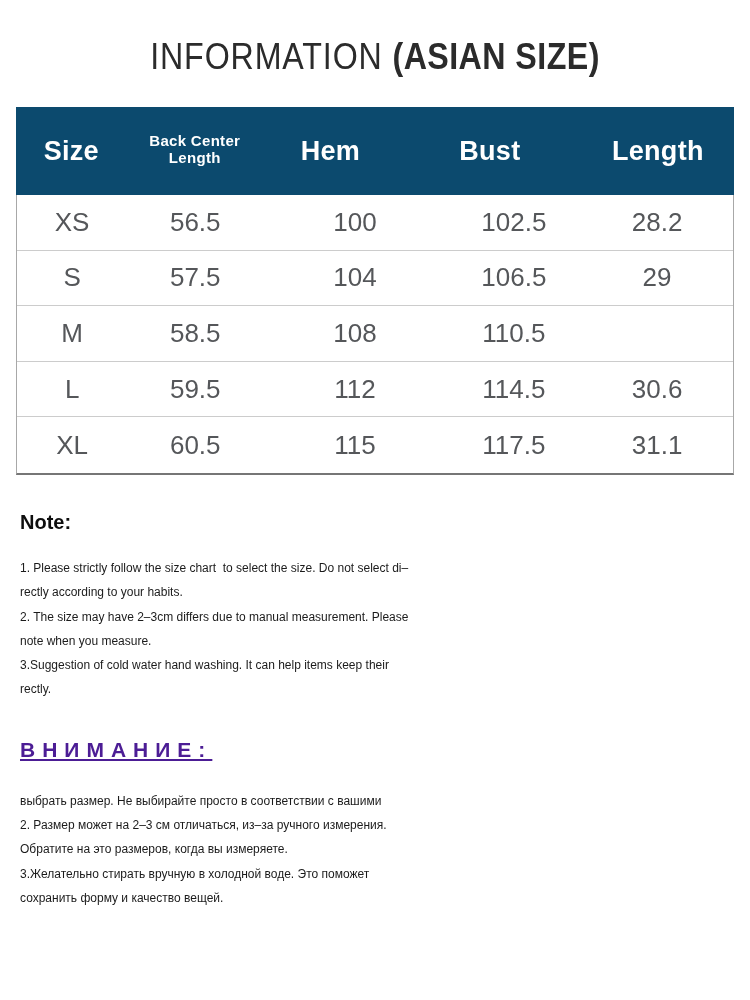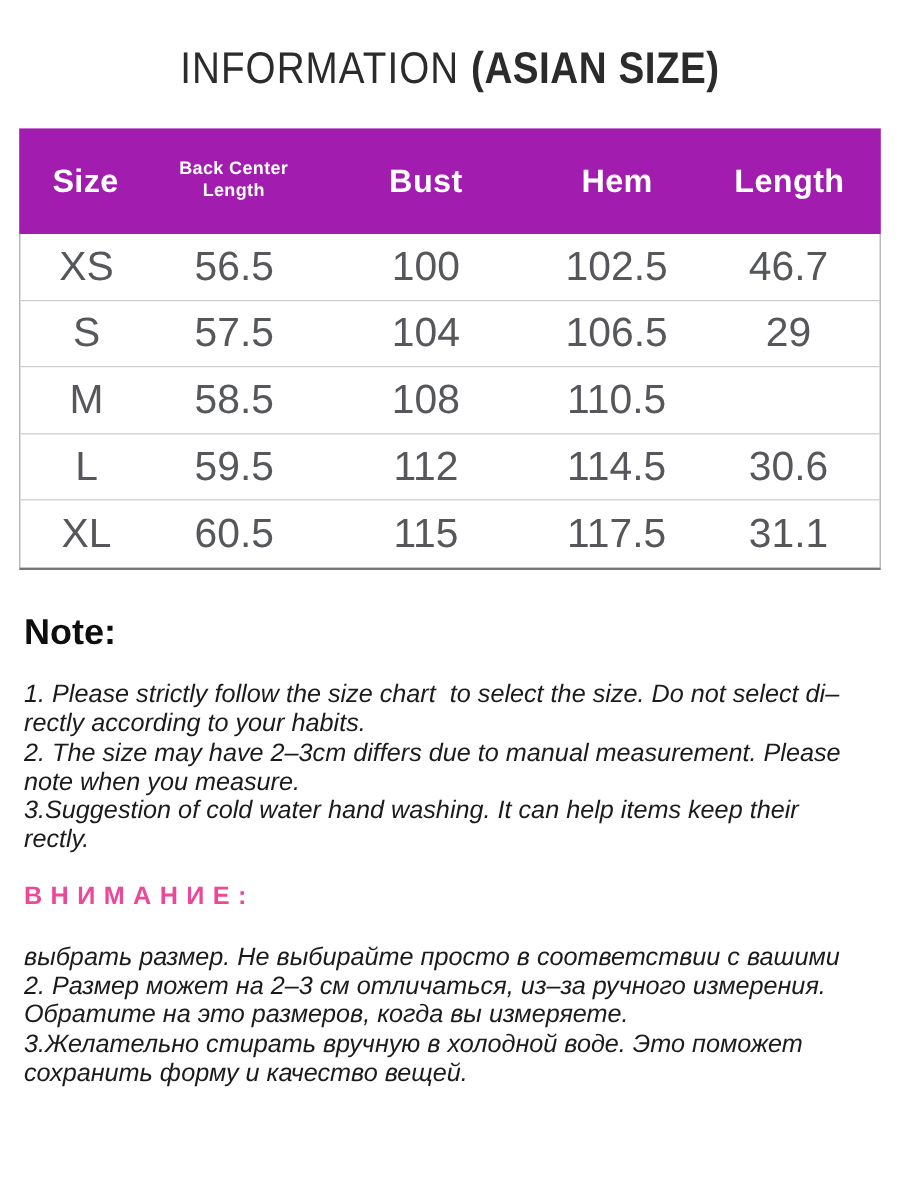--- a/index.html
+++ b/index.html
@@ -5,63 +5,63 @@
   * { margin:0; padding:0; box-sizing:border-box; }
   html,body { width:750px; height:1000px; background:#ffffff; overflow:hidden;
               font-family:"Liberation Sans", sans-serif; }
 
   .page-title { padding-top:36px; text-align:center; font-size:37px; color:#2b2b2b;
                 transform:scaleX(0.87); transform-origin:50% 0; white-space:nowrap; }
   .title-regular { font-weight:400; letter-spacing:1px; }
   .title-bold { font-weight:700; letter-spacing:0.5px; }
 
   .size-table { margin:29px 16px 0 16px; }
-  .thead { display:flex; align-items:center; height:88px; background:#a21caf; color:#ffffff; }
+  .thead { display:flex; align-items:center; height:88px; background:#0c4a6e; color:#ffffff; }
   .hcell { text-align:center; font-size:27px; font-weight:600; letter-spacing:0.3px; }
   .hcell .two-line { display:inline-block; font-size:15px; line-height:1.15;
                      max-width:128px; font-weight:600; }
   .c0 { width:15.4%; } .c1 { width:19%; } .c2 { width:25.6%; }
   .c3 { width:18.8%; } .c4 { width:21.2%; }
 
   .tbody { border-left:1px solid #a8a8a8; border-right:1px solid #a8a8a8;
            border-bottom:2px solid #767676; }
   .trow { display:flex; align-items:center; height:55.6px; }
   .trow:not(:last-child) { border-bottom:1px solid #cccccc; }
-  .cell { text-align:center; font-size:34px; color:#55575a; }
+  .cell { text-align:center; font-size:26px; color:#55575a; }
 
   .notes { margin:36px 20px 0 20px; color:#1b1b1b; }
-  .note-heading { font-size:30px; font-weight:700; color:#0e0e0e; }
-  .para { margin-top:22px; font-size:21px; line-height:24.3px;font-style:italic; }
+  .note-heading { font-size:20px; font-weight:700; color:#0e0e0e; }
+  .para { margin-top:22px; font-size:12px; line-height:24.3px; }
   .para .line { white-space:pre; }
-  .attn-heading { margin-top:22px; font-size:21px; font-weight:700;
-                  letter-spacing:7px; color:#ec4899; }
+  .attn-heading { margin-top:36px; font-size:21px; font-weight:700;
+                  letter-spacing:7px; color:#4c1d95;text-decoration:underline; }
   .para.ru { margin-top:27px; }
 </style>
 </head>
 <body>
 
 <div>
 
   <h1 class="page-title"><span class="title-regular">INFORMATION </span><span class="title-bold">(ASIAN SIZE)</span></h1>
 
   <div class="size-table">
     <div class="thead">
       <div class="hcell c0">Size</div>
       <div class="hcell c1"><span class="two-line">Back Center Length</span></div>
+      <div class="hcell c3">Hem</div>
       <div class="hcell c2">Bust</div>
-      <div class="hcell c3">Hem</div>
       <div class="hcell c4">Length</div>
     </div>
     <div class="tbody">
       <div class="trow">
         <div class="cell c0">XS</div>
         <div class="cell c1">56.5</div>
         <div class="cell c2">100</div>
         <div class="cell c3">102.5</div>
-        <div class="cell c4">46.7</div>
+        <div class="cell c4">28.2</div>
       </div>
       <div class="trow">
         <div class="cell c0">S</div>
         <div class="cell c1">57.5</div>
         <div class="cell c2">104</div>
         <div class="cell c3">106.5</div>
         <div class="cell c4">29</div>
       </div>
       <div class="trow">
         <div class="cell c0">M</div>

